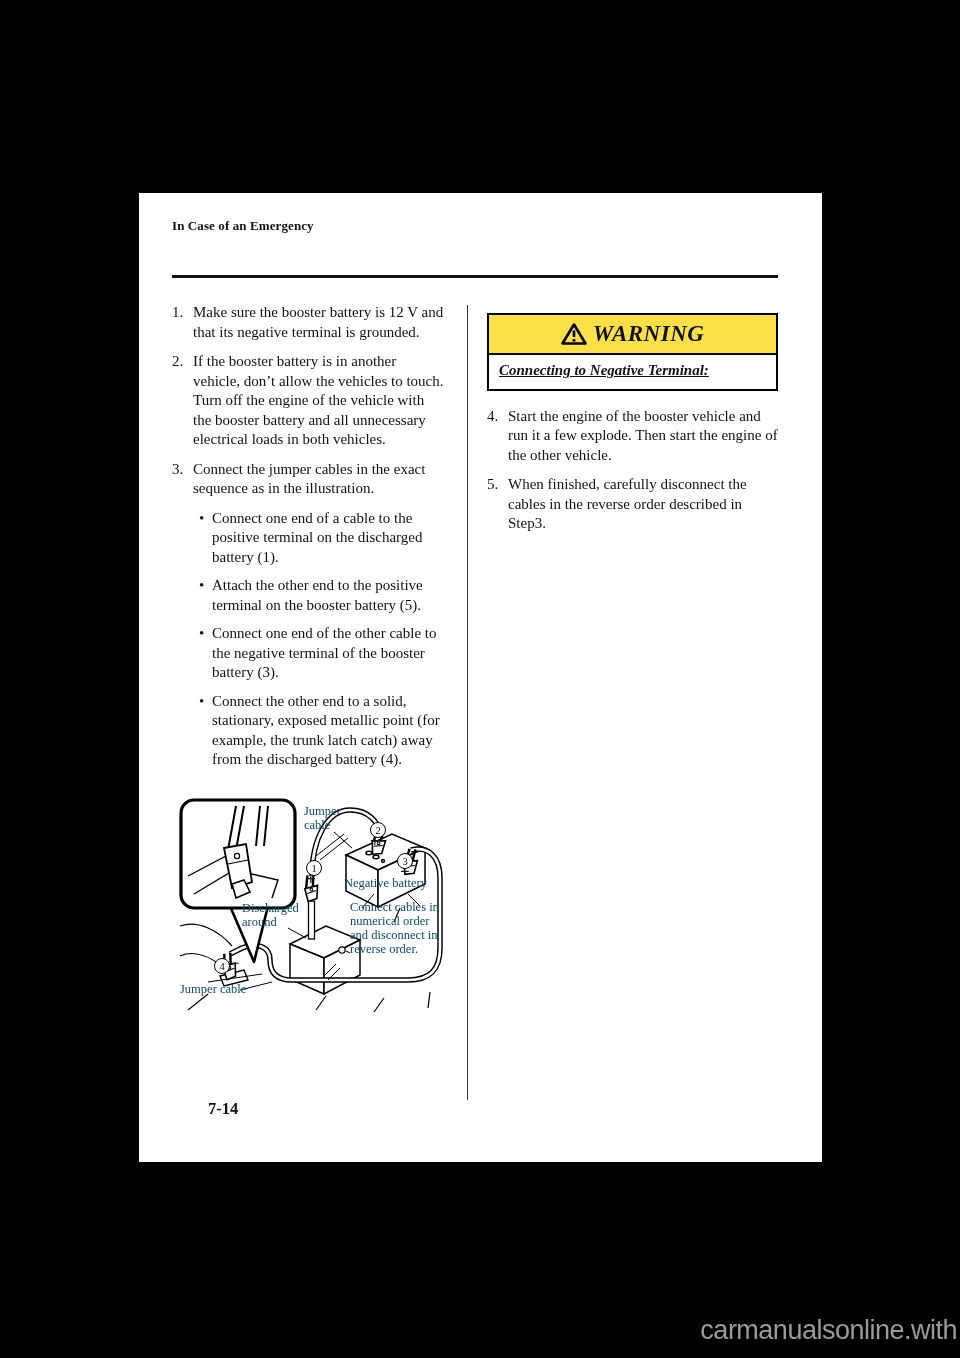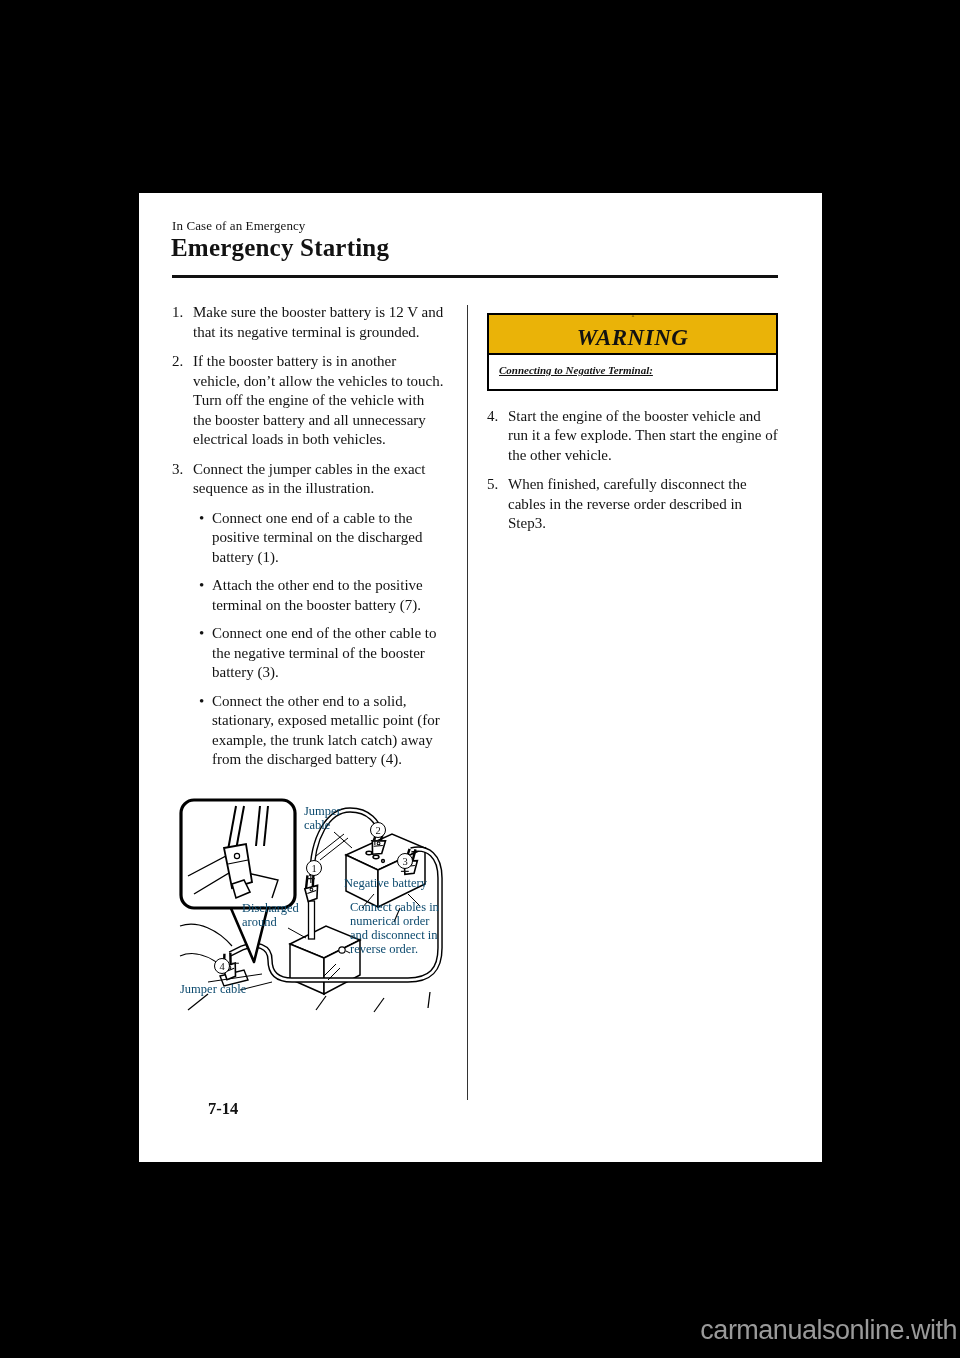--- a/index.html
+++ b/index.html
@@ -7,41 +7,41 @@
     width:960px;height:1358px;position:relative;overflow:hidden;
     background:#000;
     font-family:"Liberation Serif","DejaVu Serif",serif;
     color:#121212;
   }
   .page{
     position:absolute;left:139px;top:193px;width:683px;height:969px;
     background:#fff;
   }
   
-  .section-label{position:absolute;left:33px;top:25px;font-size:13px;font-weight:normal;letter-spacing:.1px;}
+  .section-label{position:absolute;left:33px;top:25px;font-size:13px;font-weight:bold;letter-spacing:.1px;}
   .page-title{position:absolute;left:32px;top:41px;font-size:25px;font-weight:bold;letter-spacing:.2px;}
   .title-rule{position:absolute;left:33px;top:82px;width:606px;height:3px;background:#111;}
   
   .col-divider{position:absolute;left:328px;top:112px;width:1px;height:795px;background:#333;}
   .col-left{position:absolute;left:33px;top:110px;width:272px;font-size:15px;line-height:1.3;}
   .col-right{position:absolute;left:348px;top:120px;width:291px;font-size:15px;line-height:1.3;}
   .step{display:flex;margin-bottom:10px;}
   .step .num{flex:0 0 21px;width:21px;}
   .step .txt{flex:1;}
   .bullet{display:flex;margin:0 0 9px 27px;}
   .bullet .mark{flex:0 0 13px;width:13px;}
   .bullet .txt{flex:1;max-width:232px;}
   
   .warning-box{border:2px solid #000;margin-bottom:16px;}
   .warning-head{
-    background:#eab308;border-bottom:2px solid #000;height:38px;
-    display:flex;align-items:center;justify-content:center;gap:6px;flex-direction:column;
+    background:#fde047;border-bottom:2px solid #000;height:38px;
+    display:flex;align-items:center;justify-content:center;gap:6px;
   }
   .warning-head .wlabel{font-size:23px;font-weight:bold;font-style:italic;letter-spacing:.5px;}
-  .warning-body{padding:7px 10px 9px 10px;font-weight:bold;font-style:italic;font-size:11px;line-height:17.5px;}
+  .warning-body{padding:7px 10px 9px 10px;font-weight:bold;font-style:italic;font-size:15px;line-height:17.5px;}
   .warning-body .wheading{text-decoration:underline;}
   
   .diagram{position:absolute;left:39px;top:605px;width:280px;height:218px;}
   .diagram svg{position:absolute;left:0;top:0;}
   .dlabel{position:absolute;font-size:12.5px;line-height:14px;color:#0c4a6e;}
   .circnum{
     display:inline-flex;align-items:center;justify-content:center;
     width:14px;height:14px;border:1.3px solid #000;border-radius:50%;
     font-size:10.5px;background:#fff;position:absolute;
   }
@@ -53,21 +53,20 @@
     font-family:"Liberation Sans","DejaVu Sans",sans-serif;
     font-size:27px;color:#9a9a9a;letter-spacing:-.5px;
   }
 </style>
 </head>
 <body>
 
 <div class="page">
 
   <div class="section-label">In Case of an Emergency</div>
-  <div class="page-title">Emergency Starting</div>
   <div class="title-rule"></div>
   <div class="col-divider"></div>
 
   <div class="col-left">
     <div class="step">
       <span class="num">1.</span>
       <span class="txt">Make sure the booster battery is 12 V and that its negative terminal is grounded.</span>
     </div>
     <div class="step">
       <span class="num">2.</span>
@@ -77,21 +76,21 @@
       <span class="num">3.</span>
       <span class="txt">Connect the jumper cables in the exact sequence as in the illustration.</span>
     </div>
 
     <div class="bullet">
       <span class="mark">•</span>
       <span class="txt">Connect one end of a cable to the positive terminal on the discharged battery (1).</span>
     </div>
     <div class="bullet">
       <span class="mark">•</span>
-      <span class="txt">Attach the other end to the positive terminal on the booster battery (7).</span>
+      <span class="txt">Attach the other end to the positive terminal on the booster battery (5).</span>
     </div>
     <div class="bullet">
       <span class="mark">•</span>
       <span class="txt">Connect one end of the other cable to the negative terminal of the booster battery (3).</span>
     </div>
     <div class="bullet">
       <span class="mark">•</span>
       <span class="txt">Connect the other end to a solid, stationary, exposed metallic point (for example, the trunk latch catch) away from the discharged battery (4).</span>
     </div>
   </div>

